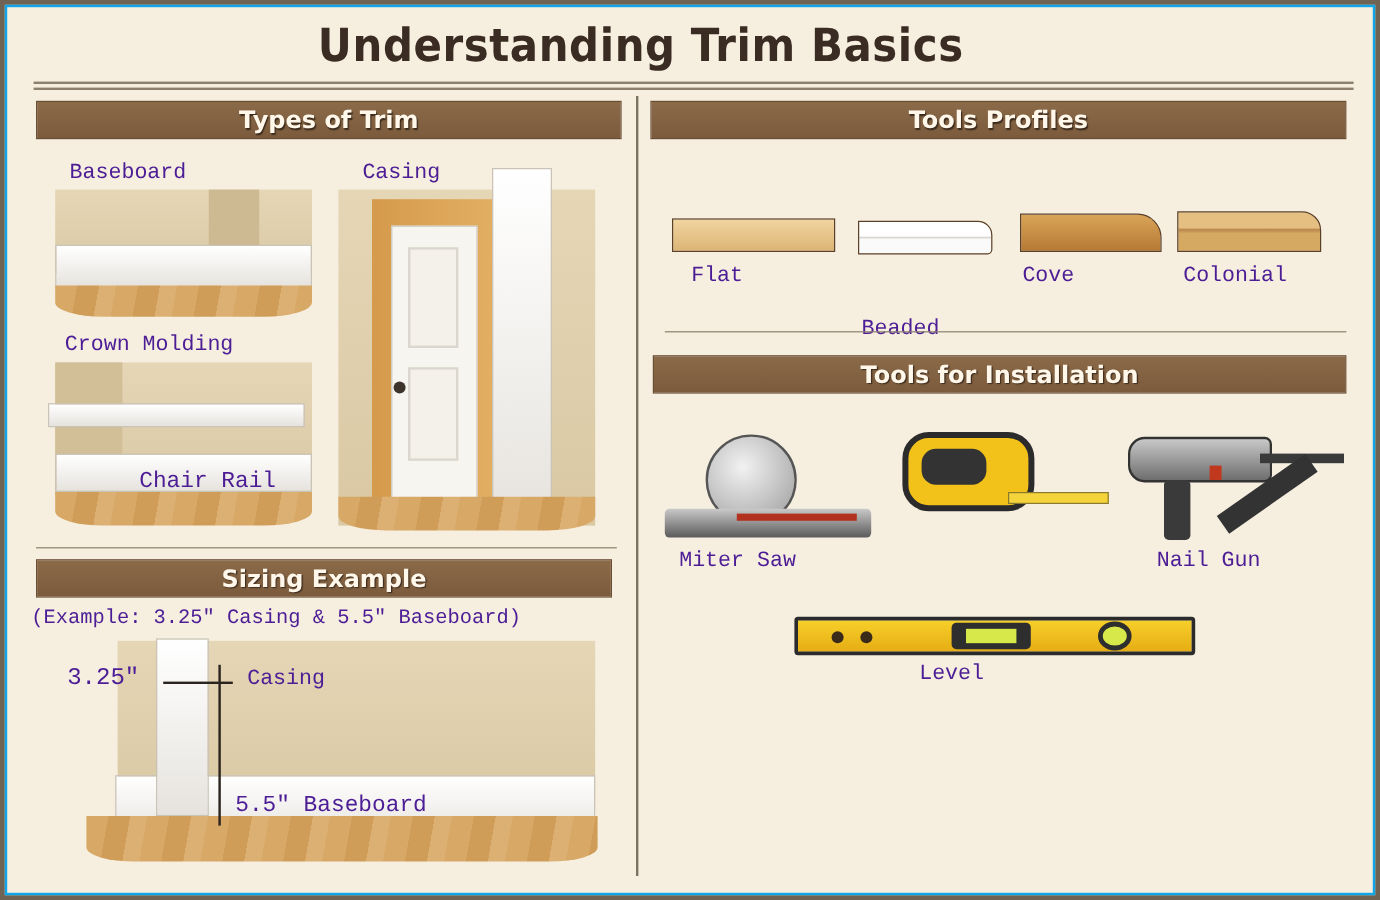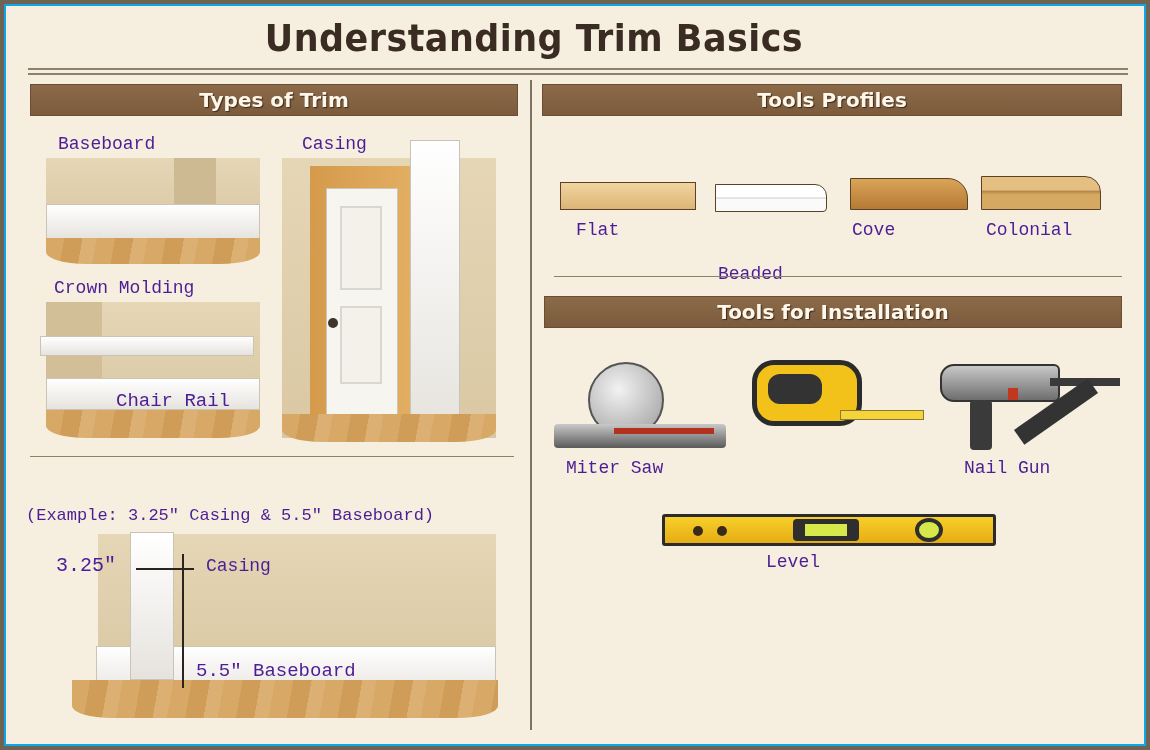--- a/index.html
+++ b/index.html
@@ -128,20 +128,21 @@
   <div class="tool" style="left:656px; top:508px; width:334px; height:32px; background:linear-gradient(#f7cf2a,#e6ad14); border:3px solid #2b2b2b; border-radius:3px;">
     <div style="position:absolute; left:28px; top:9px; width:10px; height:10px; border-radius:50%; background:#3a2a1a;"></div>
     <div style="position:absolute; left:52px; top:9px; width:10px; height:10px; border-radius:50%; background:#3a2a1a;"></div>
     <div style="position:absolute; left:128px; top:2px; width:66px; height:22px; background:#2e2e2e; border-radius:4px;"></div>
     <div style="position:absolute; left:140px; top:7px; width:42px; height:12px; background:#d7e84a;"></div>
     <div style="position:absolute; left:250px; top:1px; width:28px; height:24px; border-radius:50%; background:#d7e84a; border:4px solid #2e2e2e;"></div>
   </div>
   <div class="lbl lbl-c" style="left:760px; top:546px; width:120px;">Level</div>
 
   <div class="hdivider" style="left:24px; top:450px; width:484px;"></div>
+  <div class="band" style="left:24px; top:460px; width:480px;">Sizing Example</div>
   <div class="lbl lbl-c" style="left:20px; top:500px; width:490px; font-size:17px;">(Example: 3.25" Casing &amp; 5.5" Baseboard)</div>
 
   <div>
     <div class="wall" style="left:92px; top:528px; width:398px; height:140px;"></div>
     <div class="trim" style="left:90px; top:640px; width:400px; height:54px;"></div>
     <div class="trim" style="left:124px; top:526px; width:44px; height:148px;"></div>
     <div class="floor" style="left:66px; top:674px; width:426px; height:38px;"></div>
     <div class="arrow-v" style="left:176px; top:548px; height:134px;"></div>
     <div class="arrow-h" style="left:130px; top:562px; width:58px;"></div>
   </div>

